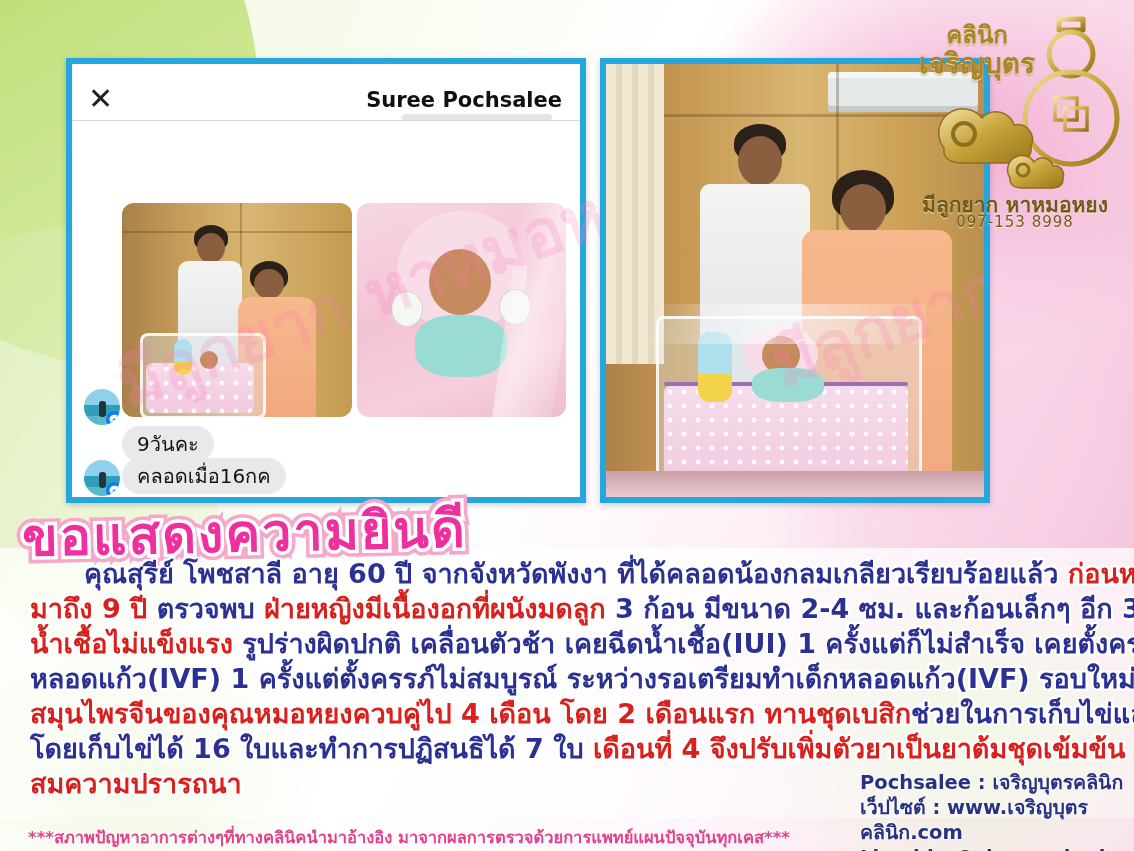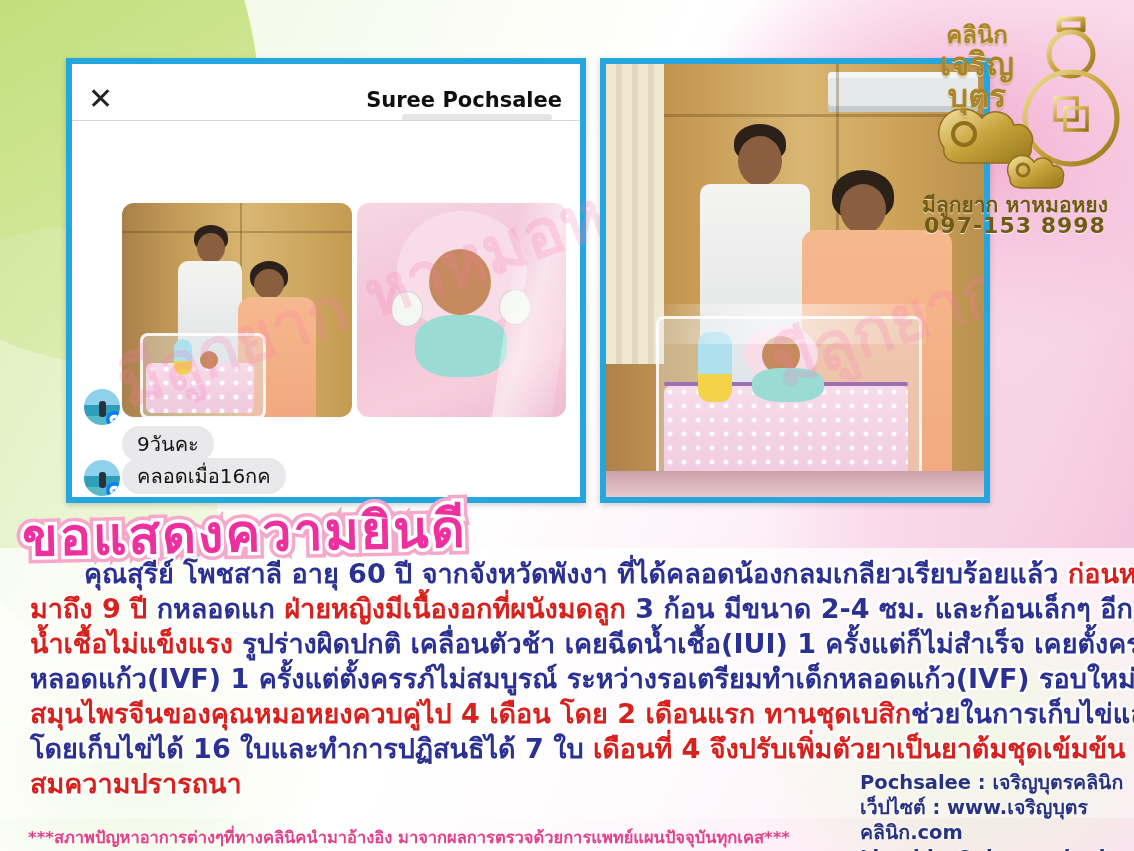--- a/index.html
+++ b/index.html
@@ -72,25 +72,25 @@
     box-shadow:inset 0 -6px 0 #c6cccd, inset 0 6px 0 #f4f6f6;}
   .floorline{position:absolute;left:0;bottom:0;width:100%;height:26px;background:linear-gradient(180deg,#caa0a8,#e8c9ce);}
   .wm{position:absolute;transform:rotate(-20deg);font-size:66px;font-weight:bold;color:#ff79b6;
     opacity:.22;white-space:nowrap;pointer-events:none;}
 
   
   .logo{left:900px;top:8px;width:230px;height:232px;}
   .logo-name{position:absolute;left:14px;top:14px;width:126px;text-align:center;color:#a9842a;
     font-weight:bold;text-shadow:0 1px 0 #f4e6b4,0 2px 2px rgba(120,90,20,.45);font-family:Liberation Serif, serif;}
   .logo-name .l1{font-size:24px;line-height:26px;}
-  .logo-name .l2{font-size:32px;line-height:32px;}
+  .logo-name .l2{font-size:28px;line-height:32px;}
   .logo-tag{position:absolute;left:0;top:180px;width:230px;text-align:center;color:#6f5b14;
     font-weight:bold;font-size:21px;text-shadow:0 1px 0 rgba(255,255,255,.7);}
   .logo-phone{position:absolute;left:0;top:205px;width:230px;text-align:center;color:#6f5b14;
-    font-weight:bold;font-size:22px;letter-spacing:1px;text-shadow:0 1px 0 rgba(255,255,255,.7);}
+    font-weight:normal;font-size:15px;letter-spacing:1px;text-shadow:0 1px 0 rgba(255,255,255,.7);}
 
   
   .headline{left:22px;top:490px;width:560px;height:70px;transform:rotate(-1.2deg);}
   .hl{position:absolute;left:0;top:0;white-space:nowrap;font-size:52px;font-weight:bold;letter-spacing:2px;}
   .hl-back{-webkit-text-stroke:14px #f5a8cb;color:#f5a8cb;text-shadow:0 3px 4px rgba(180,60,120,.35);}
   .hl-mid{-webkit-text-stroke:7px #ffffff;color:#ffffff;}
   .hl-front{color:#ee2f9e;}
 
   
   .body-text{left:30px;top:556px;width:1085px;}
@@ -236,21 +236,21 @@
   </div>
 
   <div class="abs headline">
     <span class="hl hl-back">ขอแสดงความยินดี</span>
     <span class="hl hl-mid">ขอแสดงความยินดี</span>
     <span class="hl hl-front">ขอแสดงความยินดี</span>
   </div>
 
   <div class="abs body-text" id="body-text">
       <div class="body-line"><span class="seg-navy">คุณสุรีย์ โพชสาลี อายุ 60 ปี จากจังหวัดพังงา ที่ได้คลอดน้องกลมเกลียวเรียบร้อยแล้ว </span><span class="seg-red">ก่อนหน้านี้ปล่อยมีบุตร</span></div>
-      <div class="body-line"><span class="seg-red">มาถึง 9 ปี </span><span class="seg-navy">กหลอดแก </span><span class="seg-red">ฝ่ายหญิงมีเนื้องอกที่ผนังมดลูก </span><span class="seg-navy">3 ก้อน มีขนาด 2-4 ซม. และก้อนเล็กๆ อีก 3-4 ก้อน </span></div>
+      <div class="body-line"><span class="seg-red">มาถึง 9 ปี </span><span class="seg-navy">ตรวจพบ </span><span class="seg-red">ฝ่ายหญิงมีเนื้องอกที่ผนังมดลูก </span><span class="seg-navy">3 ก้อน มีขนาด 2-4 ซม. และก้อนเล็กๆ อีก 3-4 ก้อน </span></div>
       <div class="body-line"><span class="seg-red">น้ำเชื้อไม่แข็งแรง </span><span class="seg-navy">รูปร่างผิดปกติ เคลื่อนตัวช้า เคยฉีดน้ำเชื้อ(IUI) 1 ครั้งแต่ก็ไม่สำเร็จ เคยตั้งครรภ์จากการทำเด็ก</span></div>
       <div class="body-line"><span class="seg-navy">หลอดแก้ว(IVF) 1 ครั้งแต่ตั้งครรภ์ไม่สมบูรณ์ ระหว่างรอเตรียมทำเด็กหลอดแก้ว(IVF) รอบใหม่ </span></div>
       <div class="body-line"><span class="seg-red">สมุนไพรจีนของคุณหมอหยงควบคู่ไป 4 เดือน โดย 2 เดือนแรก ทานชุดเบสิก</span><span class="seg-navy">ช่วยในการเก็บไข่และบำรุงน้ำเชื้อ</span></div>
       <div class="body-line"><span class="seg-navy">โดยเก็บไข่ได้ 16 ใบและทำการปฏิสนธิได้ 7 ใบ </span><span class="seg-red">เดือนที่ 4 จึงปรับเพิ่มตัวยาเป็นยาต้มชุดเข้มข้น จนตั้งครรภ์</span></div>
       <div class="body-line"><span class="seg-red">สมความปรารถนา</span></div>
     </div>
 
   <div class="abs contact">
     <div>Pochsalee :  เจริญบุตรคลินิก</div>
     <div>เว็ปไซต์ : www.เจริญบุตรคลินิก.com</div>

